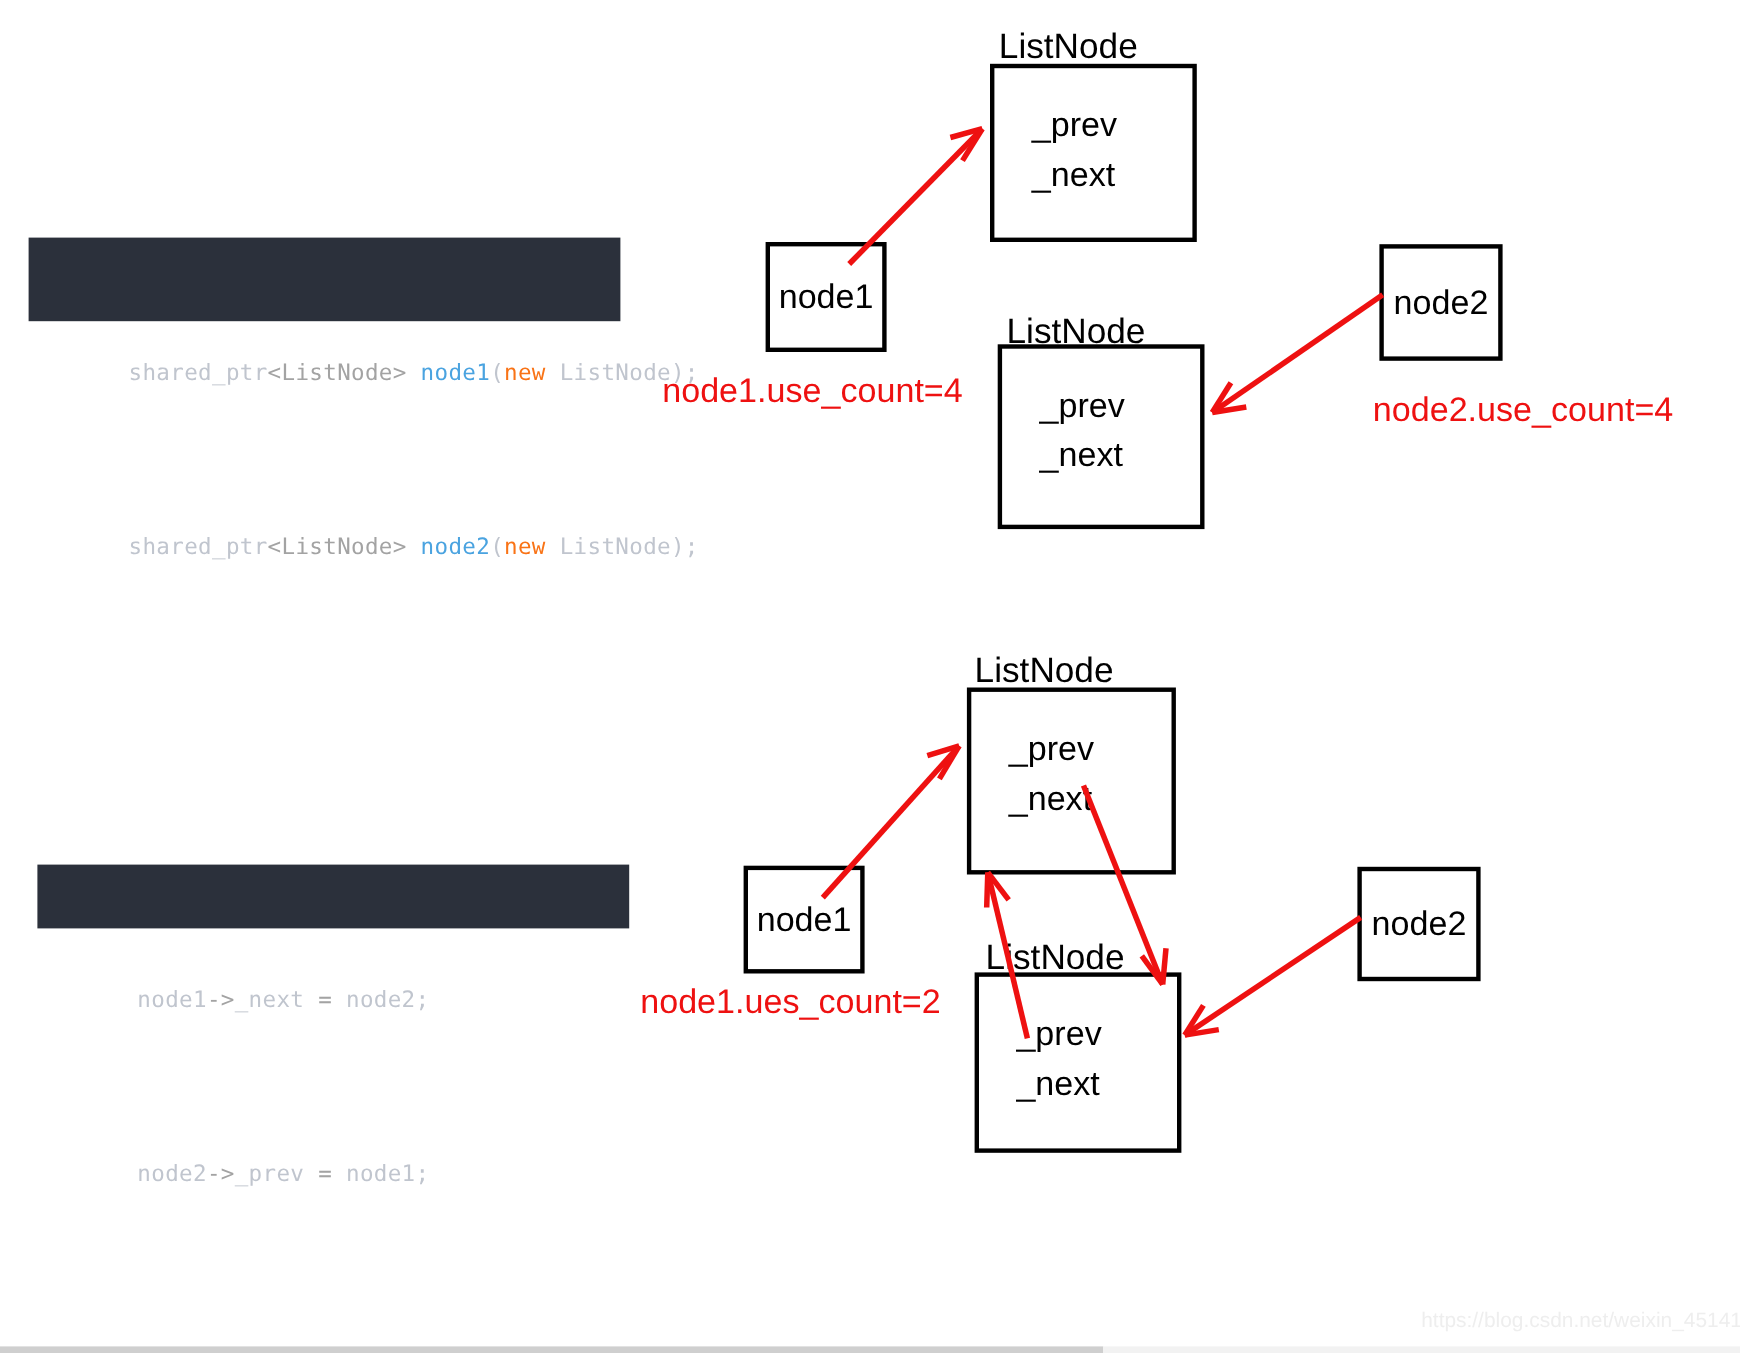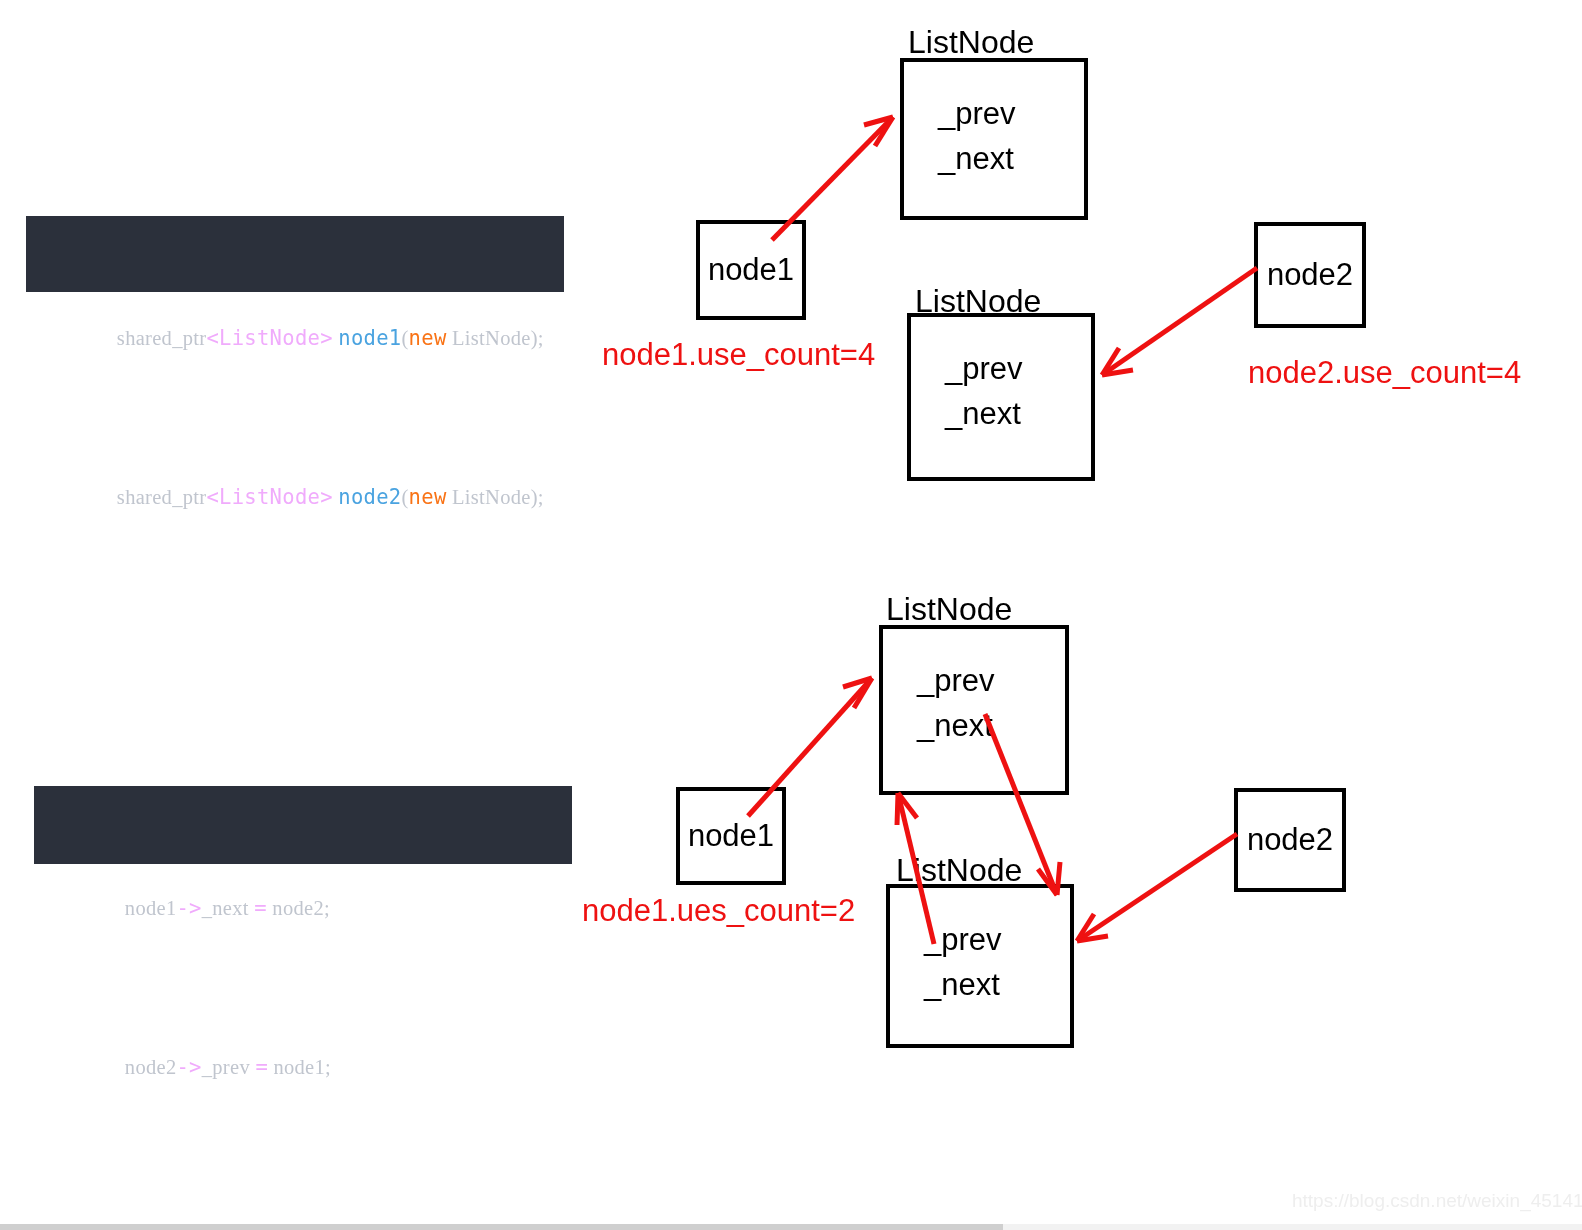--- a/index.html
+++ b/index.html
@@ -24,22 +24,22 @@
     background: #2b303b;
     font-family: "DejaVu Sans Mono", monospace;
     font-size: 20.5px;
     line-height: 1.55;
     letter-spacing: 0.3px;
     color: #c0c5ce;
     box-sizing: border-box;
     white-space: pre;
   }
   .code-line { display: block; }
-  .tok-plain  { color: #c0c5ce; font-family: Liberation Serif, serif; }
-  .tok-green  { color: #f0abfc; }
+  .tok-plain  { color: #c0c5ce; }
+  .tok-green  { color: #a3a3a3; }
   .tok-blue   { color: #4aa3e0; }
   .tok-pink   { color: #f97316; }
 
   
   .box {
     position: absolute;
     box-sizing: border-box;
     border: 4px solid #000000;
     background: #ffffff;
     color: #000000;
@@ -135,21 +135,21 @@
   </div>
 
   <div class="box ptr-box" style="left:696px; top:220px; width:110px; height:100px;">node1</div>
 
   <div class="box ptr-box" style="left:1254px; top:222px; width:112px; height:106px;">node2</div>
 
   <div class="count-label" style="left:602px; top:337px;">node1.use_count=4</div>
 
   <div class="count-label" style="left:1248px; top:355px;">node2.use_count=4</div>
 
-  <div class="code-block" style="left:34px; top:786px; width:538px; height:78px; padding:12px 0 0 15px;">
+  <div class="code-block" style="left:34px; top:786px; width:538px; height:58px; padding:12px 0 0 15px;">
     <span class="code-line">
       <span class="tok-plain">node1</span><span class="tok-green">-&gt;</span><span class="tok-plain">_next </span><span class="tok-green">=</span><span class="tok-plain"> node2;</span>
     </span>
     <span class="code-line">
       <span class="tok-plain">node2</span><span class="tok-green">-&gt;</span><span class="tok-plain">_prev </span><span class="tok-green">=</span><span class="tok-plain"> node1;</span>
     </span>
   </div>
 
   <div class="struct-title" style="left:886px; top:591px;">ListNode</div>
   <div class="box node-struct" style="left:879px; top:625px; width:190px; height:170px;">

